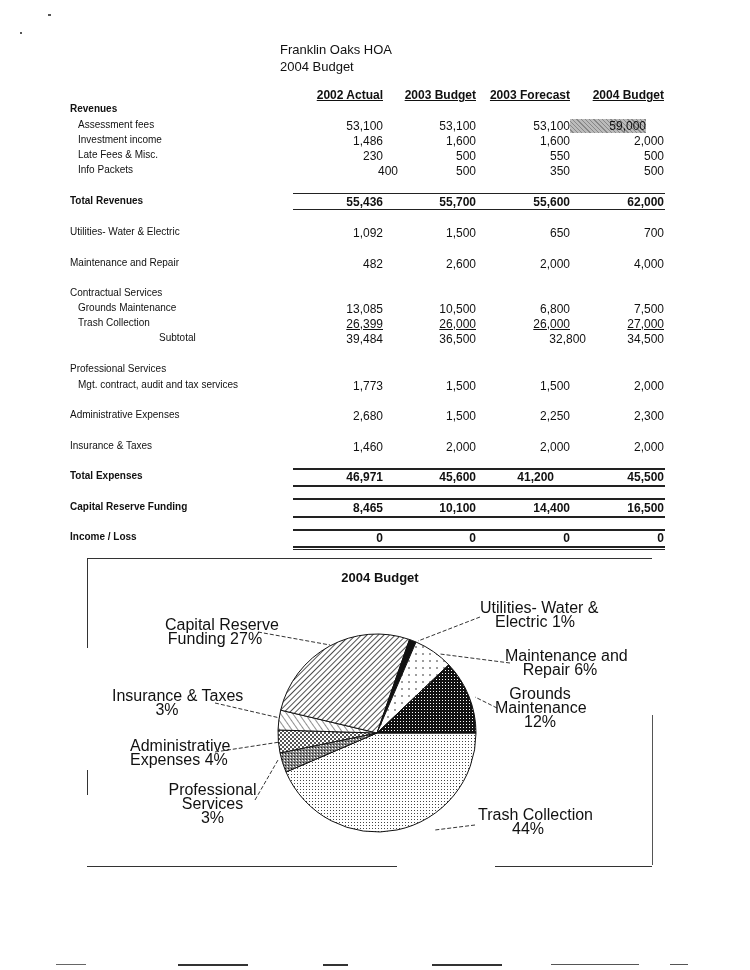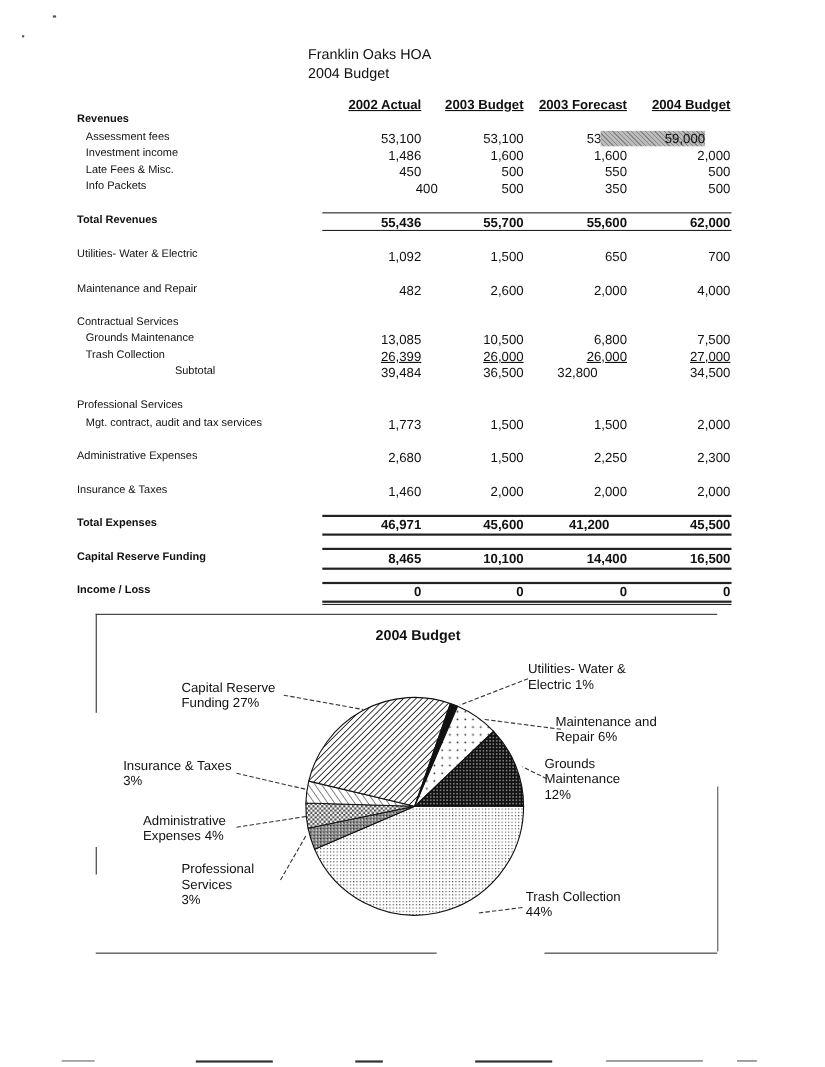--- a/index.html
+++ b/index.html
@@ -12,21 +12,21 @@
   .colhdr { font-size: 12px; font-weight: bold; text-decoration: underline; text-align: right; white-space: nowrap; }
   .lbl { font-size: 10px; white-space: nowrap; left: 70px; }
   .lbl.ind { left: 78px; }
   .lbl.sub { left: 159px; }
   .lbl.bold { font-weight: bold; }
   .num { font-size: 12px; text-align: right; width: 90px; white-space: nowrap; }
   .num.bold { font-weight: bold; }
   .num.ul { text-decoration: underline; }
   .rule { height: 0; border-top: 1px solid #222; }
   .rule.thick { border-top: 2px solid #222; }
-  .pie-lbl { font-size: 12px; line-height: 14px; white-space: nowrap; }
+  .pie-lbl { font-size: 16px; text-align: center; line-height: 14px; white-space: nowrap; }
   .hl { background: repeating-linear-gradient(45deg, #bbb 0 2px, #888 2px 3px); }
 </style>
 </head>
 <body>
 
 <div class="abs" style="left:48px;top:14px;width:3px;height:2px;background:#555;"></div>
 <div class="abs" style="left:20px;top:32px;width:2px;height:2px;background:#555;"></div>
 
 <div class="abs title" style="top:42px;">Franklin Oaks HOA</div>
 <div class="abs title" style="top:59px;">2004 Budget</div>
@@ -35,28 +35,28 @@
 <div class="abs colhdr" style="left:385px;width:91px;top:88px;">2003 Budget</div>
 <div class="abs colhdr" style="left:478px;width:92px;top:88px;">2003 Forecast</div>
 <div class="abs colhdr" style="left:574px;width:90px;top:88px;">2004 Budget</div>
 
 <div id="table">
     <div class="abs lbl bold" style="top: 103px;">Revenues</div>
     <div class="abs lbl ind" style="top: 119px;">Assessment fees</div>
     <div class="abs num" style="left: 293px; top: 119px;">53,100</div>
     <div class="abs num" style="left: 386px; top: 119px;">53,100</div>
     <div class="abs num" style="left: 480px; top: 119px;">53,100</div>
-    <div class="abs num hl" style="left: 546px; top: 119px; width: 95px;">59,000</div>
+    <div class="abs num hl" style="left: 570px; top: 119px; width: 76px;">59,000</div>
     <div class="abs lbl ind" style="top: 134px;">Investment income</div>
     <div class="abs num" style="left: 293px; top: 134px;">1,486</div>
     <div class="abs num" style="left: 386px; top: 134px;">1,600</div>
     <div class="abs num" style="left: 480px; top: 134px;">1,600</div>
     <div class="abs num" style="left: 574px; top: 134px;">2,000</div>
     <div class="abs lbl ind" style="top: 149px;">Late Fees &amp; Misc.</div>
-    <div class="abs num" style="left: 293px; top: 149px;">450</div>
+    <div class="abs num" style="left: 293px; top: 149px;">230</div>
     <div class="abs num" style="left: 386px; top: 149px;">500</div>
     <div class="abs num" style="left: 480px; top: 149px;">550</div>
     <div class="abs num" style="left: 574px; top: 149px;">500</div>
     <div class="abs lbl ind" style="top: 164px;">Info Packets</div>
     <div class="abs num" style="left: 308px; top: 164px;">400</div>
     <div class="abs num" style="left: 386px; top: 164px;">500</div>
     <div class="abs num" style="left: 480px; top: 164px;">350</div>
     <div class="abs num" style="left: 574px; top: 164px;">500</div>
     <div class="abs lbl bold" style="top: 195px;">Total Revenues</div>
     <div class="abs num bold" style="left: 293px; top: 195px;">55,436</div>
@@ -82,21 +82,21 @@
     <div class="abs num" style="left: 480px; top: 302px;">6,800</div>
     <div class="abs num" style="left: 574px; top: 302px;">7,500</div>
     <div class="abs lbl ind" style="top: 317px;">Trash Collection</div>
     <div class="abs num ul" style="left: 293px; top: 317px;">26,399</div>
     <div class="abs num ul" style="left: 386px; top: 317px;">26,000</div>
     <div class="abs num ul" style="left: 480px; top: 317px;">26,000</div>
     <div class="abs num ul" style="left: 574px; top: 317px;">27,000</div>
     <div class="abs lbl sub" style="top: 332px;">Subtotal</div>
     <div class="abs num" style="left: 293px; top: 332px;">39,484</div>
     <div class="abs num" style="left: 386px; top: 332px;">36,500</div>
-    <div class="abs num" style="left: 480px; top: 332px; text-align: center;">32,800</div>
+    <div class="abs num" style="left: 496px; top: 332px;">32,800</div>
     <div class="abs num" style="left: 574px; top: 332px;">34,500</div>
     <div class="abs lbl" style="top: 363px;">Professional Services</div>
     <div class="abs lbl ind" style="top: 379px;">Mgt. contract, audit and tax services</div>
     <div class="abs num" style="left: 293px; top: 379px;">1,773</div>
     <div class="abs num" style="left: 386px; top: 379px;">1,500</div>
     <div class="abs num" style="left: 480px; top: 379px;">1,500</div>
     <div class="abs num" style="left: 574px; top: 379px;">2,000</div>
     <div class="abs lbl" style="top: 409px;">Administrative Expenses</div>
     <div class="abs num" style="left: 293px; top: 409px;">2,680</div>
     <div class="abs num" style="left: 386px; top: 409px;">1,500</div>

